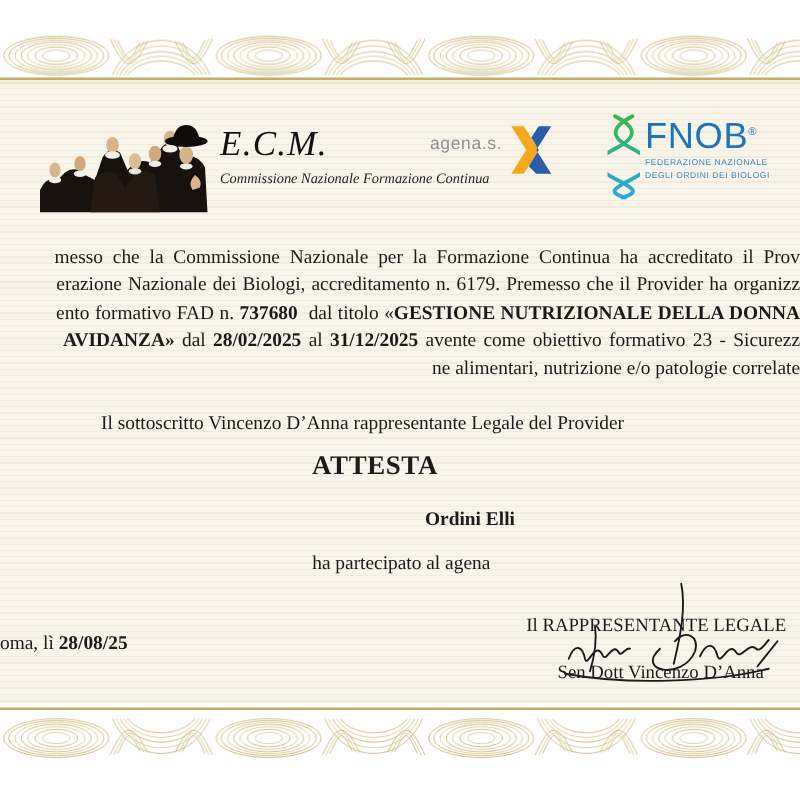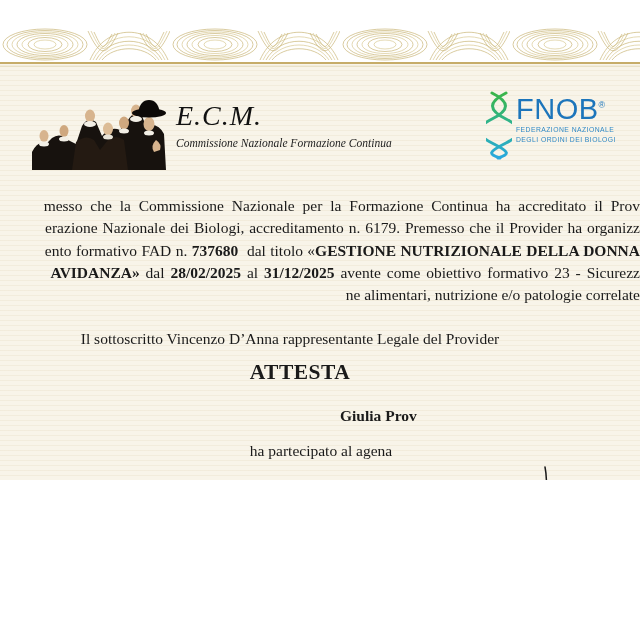--- a/index.html
+++ b/index.html
@@ -1,17 +1,17 @@
 <!DOCTYPE html>
 <html><head>
 <meta charset="utf-8">
 <style>
   html,body{margin:0;padding:0;background:#ffffff;}
   .page{
-    position:relative;width:640px;height:480px;overflow:hidden;
+    position:relative;width:640px;height:640px;overflow:hidden;
     background:#ffffff;font-family:"Liberation Serif", serif;color:#1a1a1a;
   }
   
   .sheet-bg{position:absolute;left:0;top:64px;width:640px;height:497px;background:#f8f4e9;}
   .sheet-bg::after{
     content:"";position:absolute;inset:0;
     background:repeating-linear-gradient(0deg, rgba(190,165,105,0.10) 0 1px, transparent 1px 5px);
   }
   
   .band{position:absolute;left:0;width:640px;height:35px;}
@@ -122,20 +122,27 @@
       <ellipse cx="108" cy="23" rx="6" ry="3" fill="#f2efe6"></ellipse>
       <ellipse cx="121" cy="37" rx="5" ry="2.5" fill="#f2efe6"></ellipse>
       <path d="M128,44 q6,4 4,10 l-6,2 q-4,-6 2,-12" fill="#d7b48e"></path>
     </g>
   </svg>
   <div class="ecm-block">
     <div class="ecm-title">E.C.M.</div>
     <div class="ecm-sub">Commissione Nazionale Formazione Continua</div>
   </div>
 
+  <div class="agenas">
+    <span class="agenas-label">agena.s.</span>
+    <svg width="40" height="42" viewBox="0 0 40 42" style="margin-left:3px;">
+      <path d="M4,2 L14,2 L26,21 L14,40 L4,40 L16,21 Z" fill="#f5a81c"></path>
+      <path d="M36,2 L26,2 L20,11 L26,21 L18,34 L24,40 L36,40 L24,21 Z" fill="#2b5ca8"></path>
+    </svg>
+  </div>
 
   <div class="fnob">
     <svg width="26" height="70" viewBox="0 0 26 70">
       <defs>
         <linearGradient id="dnag" x1="0" y1="0" x2="0" y2="1">
           <stop offset="0" stop-color="#3ab54a"></stop>
           <stop offset="0.55" stop-color="#2db39a"></stop>
           <stop offset="1" stop-color="#29a8df"></stop>
         </linearGradient>
       </defs>
@@ -161,21 +168,21 @@
   <div class="premise">
     <div class="pline pl-1"><span>messo che la Commissione Nazionale per la Formazione Continua ha accreditato il Prov</span></div>
     <div class="pline pl-2"><span>erazione Nazionale dei Biologi, accreditamento n. 6179. Premesso che il Provider ha organizz</span></div>
     <div class="pline pl-3"><span>ento formativo FAD n. </span><span class="b">737680</span><span>  dal titolo «</span><span class="b">GESTIONE NUTRIZIONALE DELLA DONNA</span></div>
     <div class="pline pl-4"><span class="b">AVIDANZA»</span><span> dal </span><span class="b">28/02/2025</span><span> al </span><span class="b">31/12/2025</span><span> avente come obiettivo formativo 23 - Sicurezz</span></div>
     <div class="pline"><span>ne alimentari, nutrizione e/o patologie correlate</span></div>
   </div>
 
   <div class="centerline subscriber">Il sottoscritto Vincenzo D’Anna rappresentante Legale del Provider</div>
   <div class="centerline attesta">ATTESTA</div>
-  <div class="dott-name">Giulia Prov</div>
+  <div class="dott-name">Ordini Elli</div>
   <div class="centerline partecipato">ha partecipato al agena</div>
 
   <div class="place-date"><span>oma, lì </span><span class="b">28/08/25</span></div>
   <div class="rep-title">Il RAPPRESENTANTE LEGALE</div>
   <div class="rep-name">Sen Dott Vincenzo D’Anna</div>
   <svg class="signature" width="230" height="100" viewBox="0 0 230 100">
     <g fill="none" stroke="#1a1a1a" stroke-width="1.5" stroke-linecap="round">
       <path d="M135,12 C139,32 134,55 129,76"></path>
       <path d="M118,64 C98,82 136,90 146,66 C150,54 138,48 130,58"></path>
       <path d="M45,72 c5,-13 11,-10 13,0 c2,8 8,-15 14,-3 c3,7 8,-11 13,-2 c2,4 6,-5 9,-3"></path>

